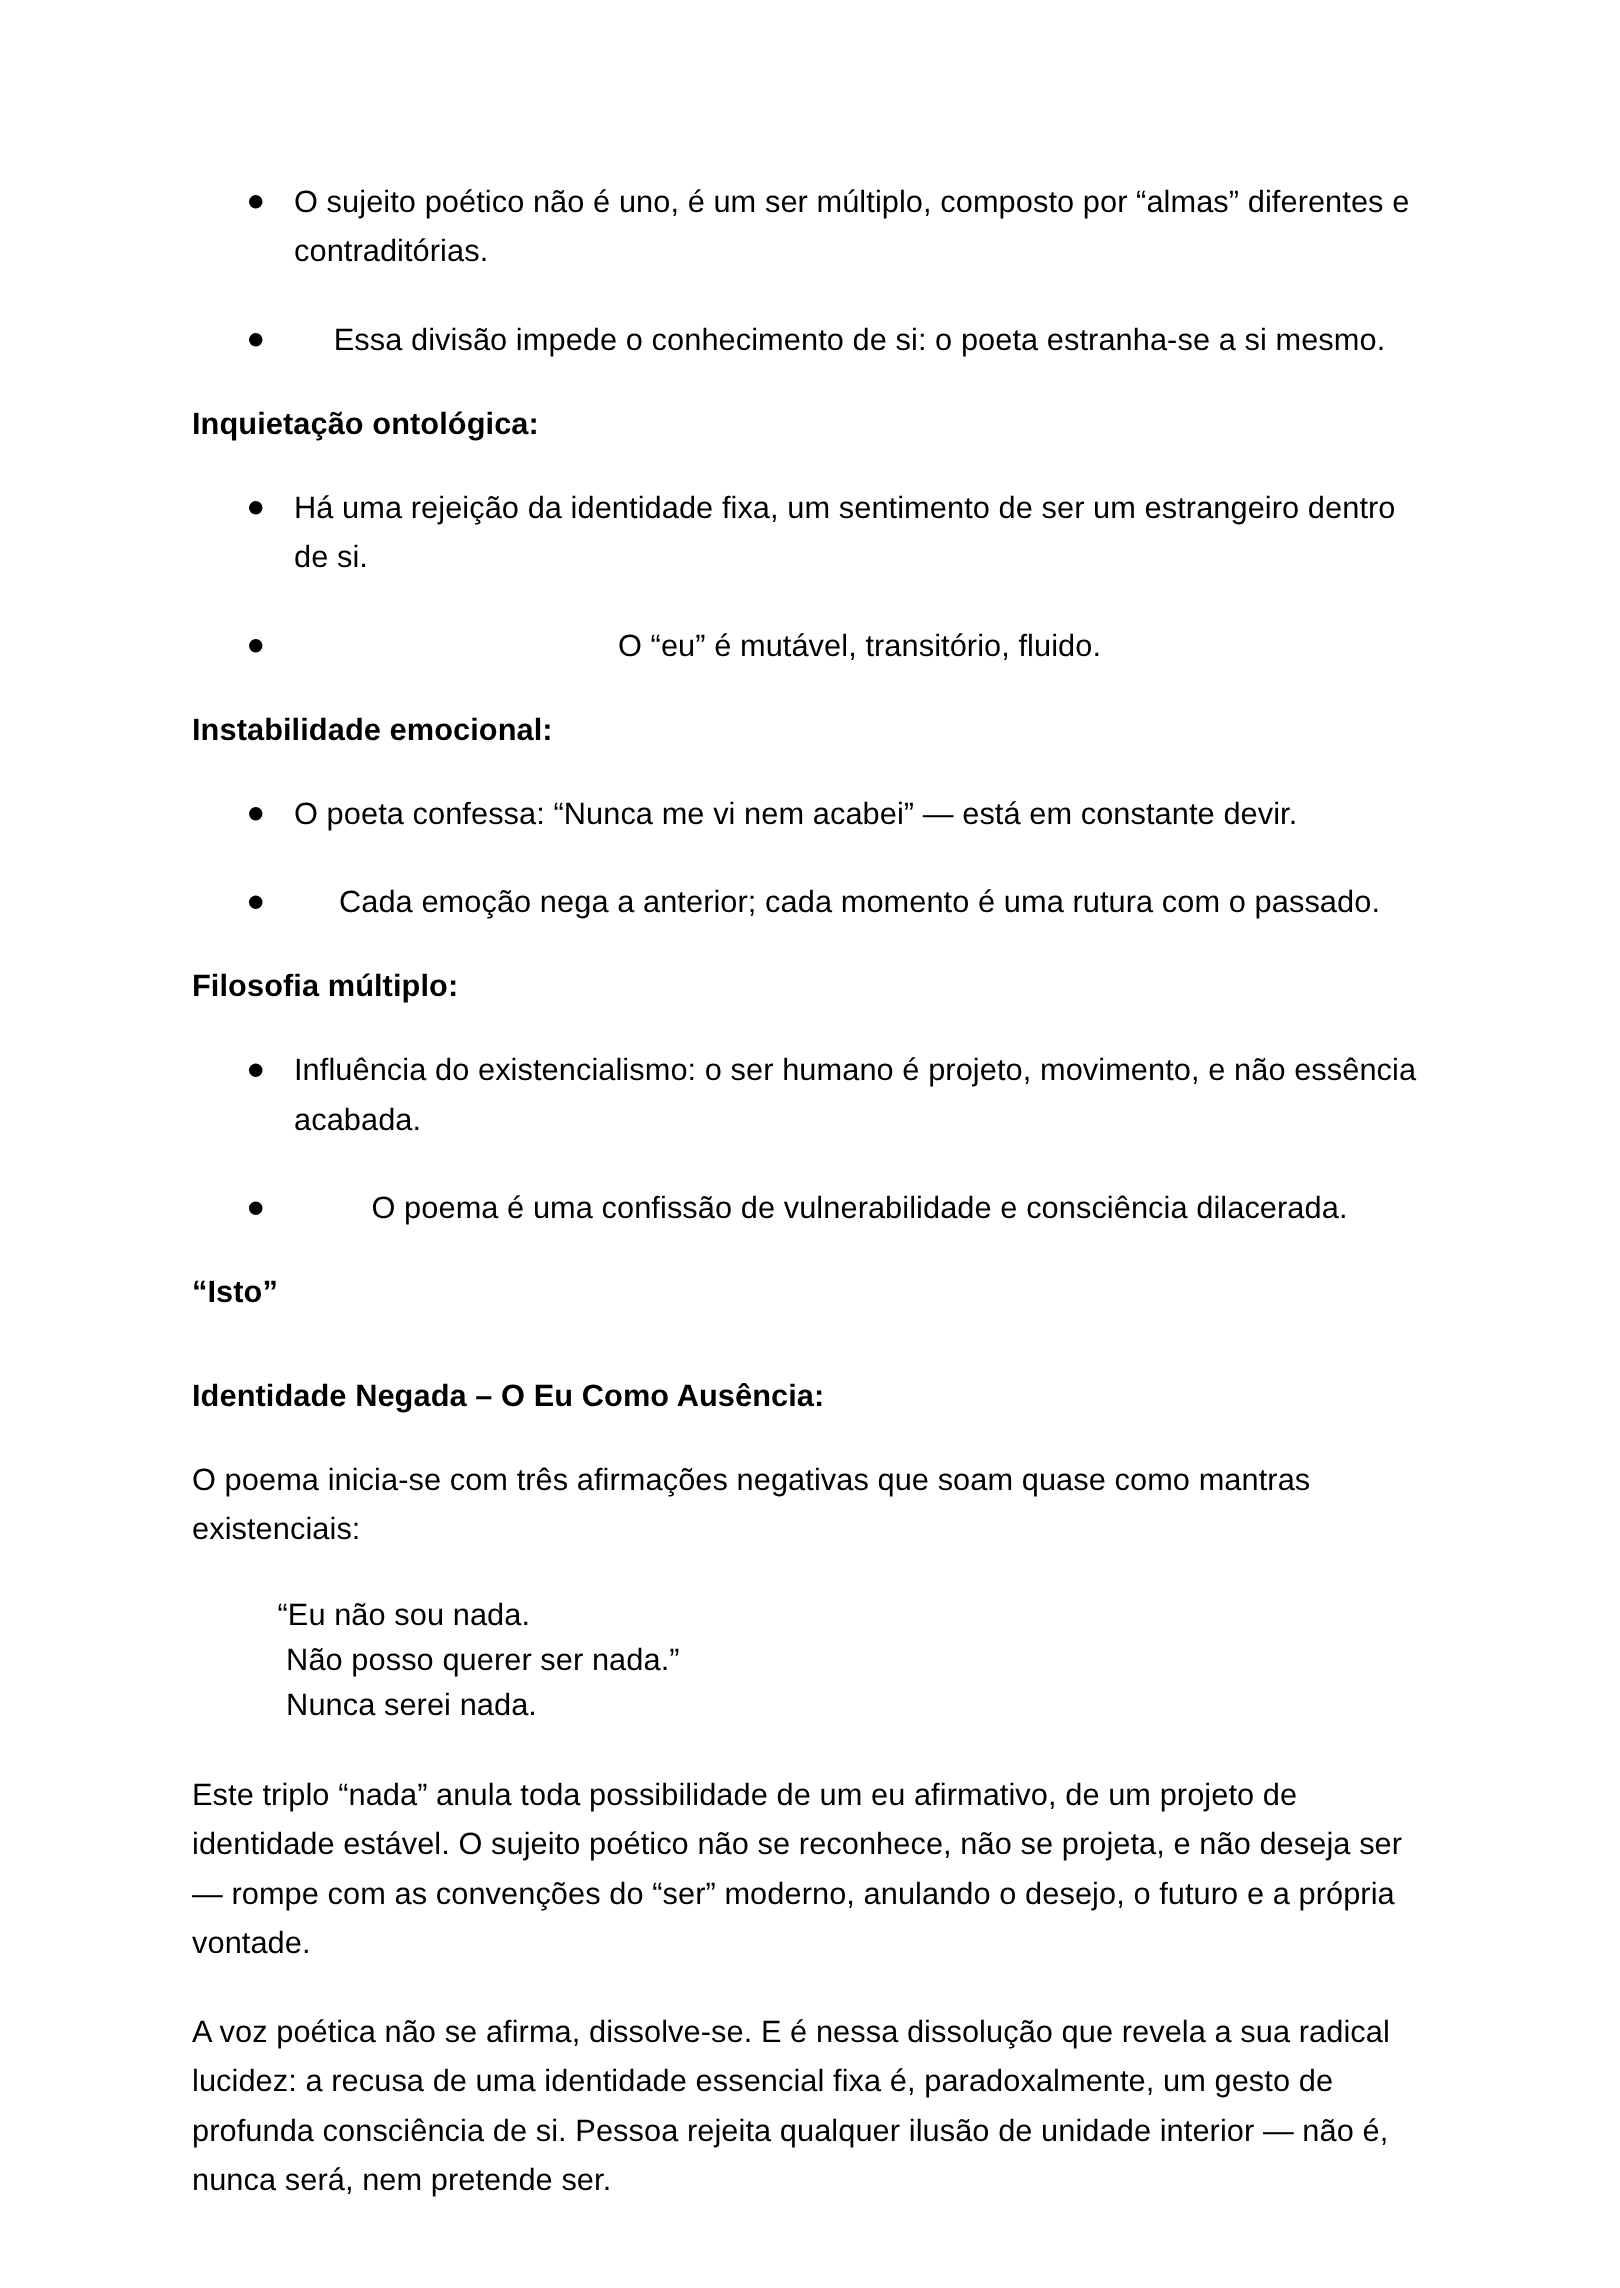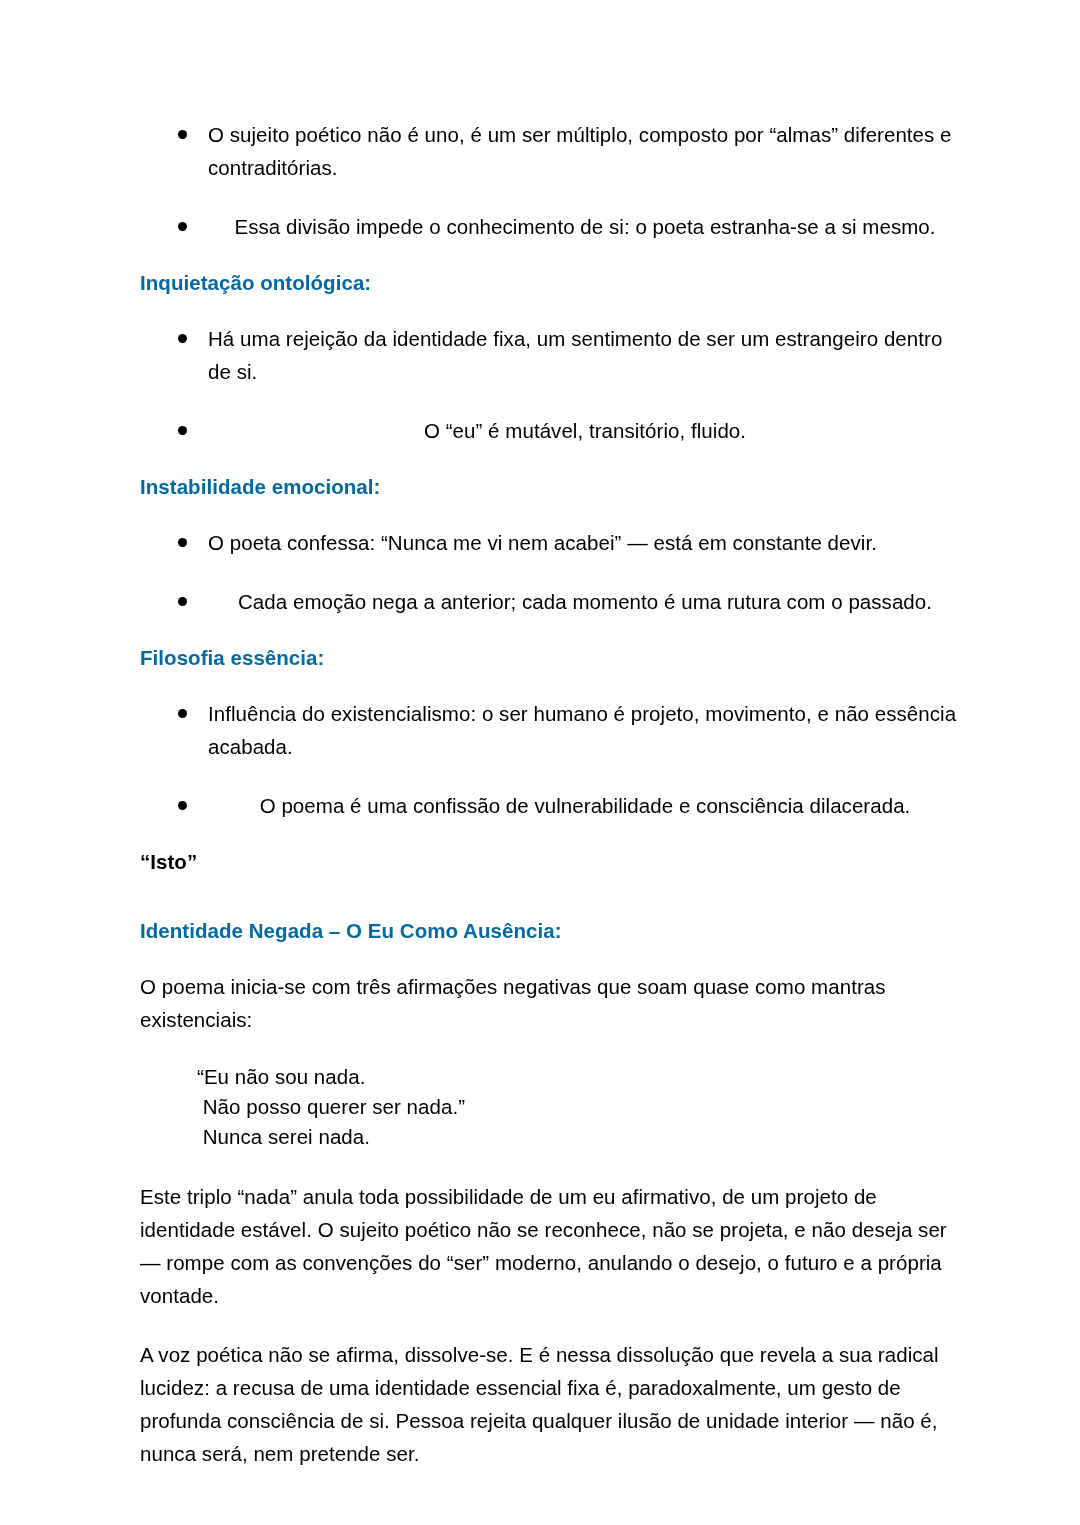--- a/index.html
+++ b/index.html
@@ -19,21 +19,20 @@
     position: relative;
     width: 1080px;
     height: 1525px;
     background: #ffffff;
     box-sizing: border-box;
     padding: 118px 130px 0 128px;
   }
 
   .content {
     width: 822px;
-    margin-left: 12px;
   }
 
   
   .bullet-list {
     list-style: none;
     margin: 0;
     padding: 0;
   }
   .bullet-item {
     position: relative;
@@ -59,21 +58,21 @@
     display: block;
   }
 
   
   .section-heading {
     font-size: 20.5px;
     line-height: 31px;
     font-weight: bold;
     letter-spacing: 0.05px;
     margin: 0;
-    color: #0369a1;
+    color: #000000;
   }
 
   .subject-heading {
     font-size: 20.5px;
     line-height: 31px;
     font-weight: bold;
     letter-spacing: 0.05px;
     margin: 0;
     color: #000;
   }
@@ -158,21 +157,21 @@
         <span>O poeta confessa: “Nunca me vi nem acabei” — está em constante devir.</span>
       </li>
       <li class="bullet-item">
         <span class="bullet-marker"></span>
         <span>Cada emoção nega a anterior; cada momento é uma rutura com o passado.</span>
       </li>
     </ul>
 
     <div class="blk gap-list-to-heading"></div>
 
-    <h3 class="section-heading">Filosofia essência:</h3>
+    <h3 class="section-heading">Filosofia múltiplo:</h3>
 
     <div class="blk gap-heading-to-list"></div>
 
     <ul class="bullet-list">
       <li class="bullet-item">
         <span class="bullet-marker"></span>
         <span>Influência do existencialismo: o ser humano é projeto, movimento, e não essência acabada.</span>
       </li>
       <li class="bullet-item">
         <span class="bullet-marker"></span>

